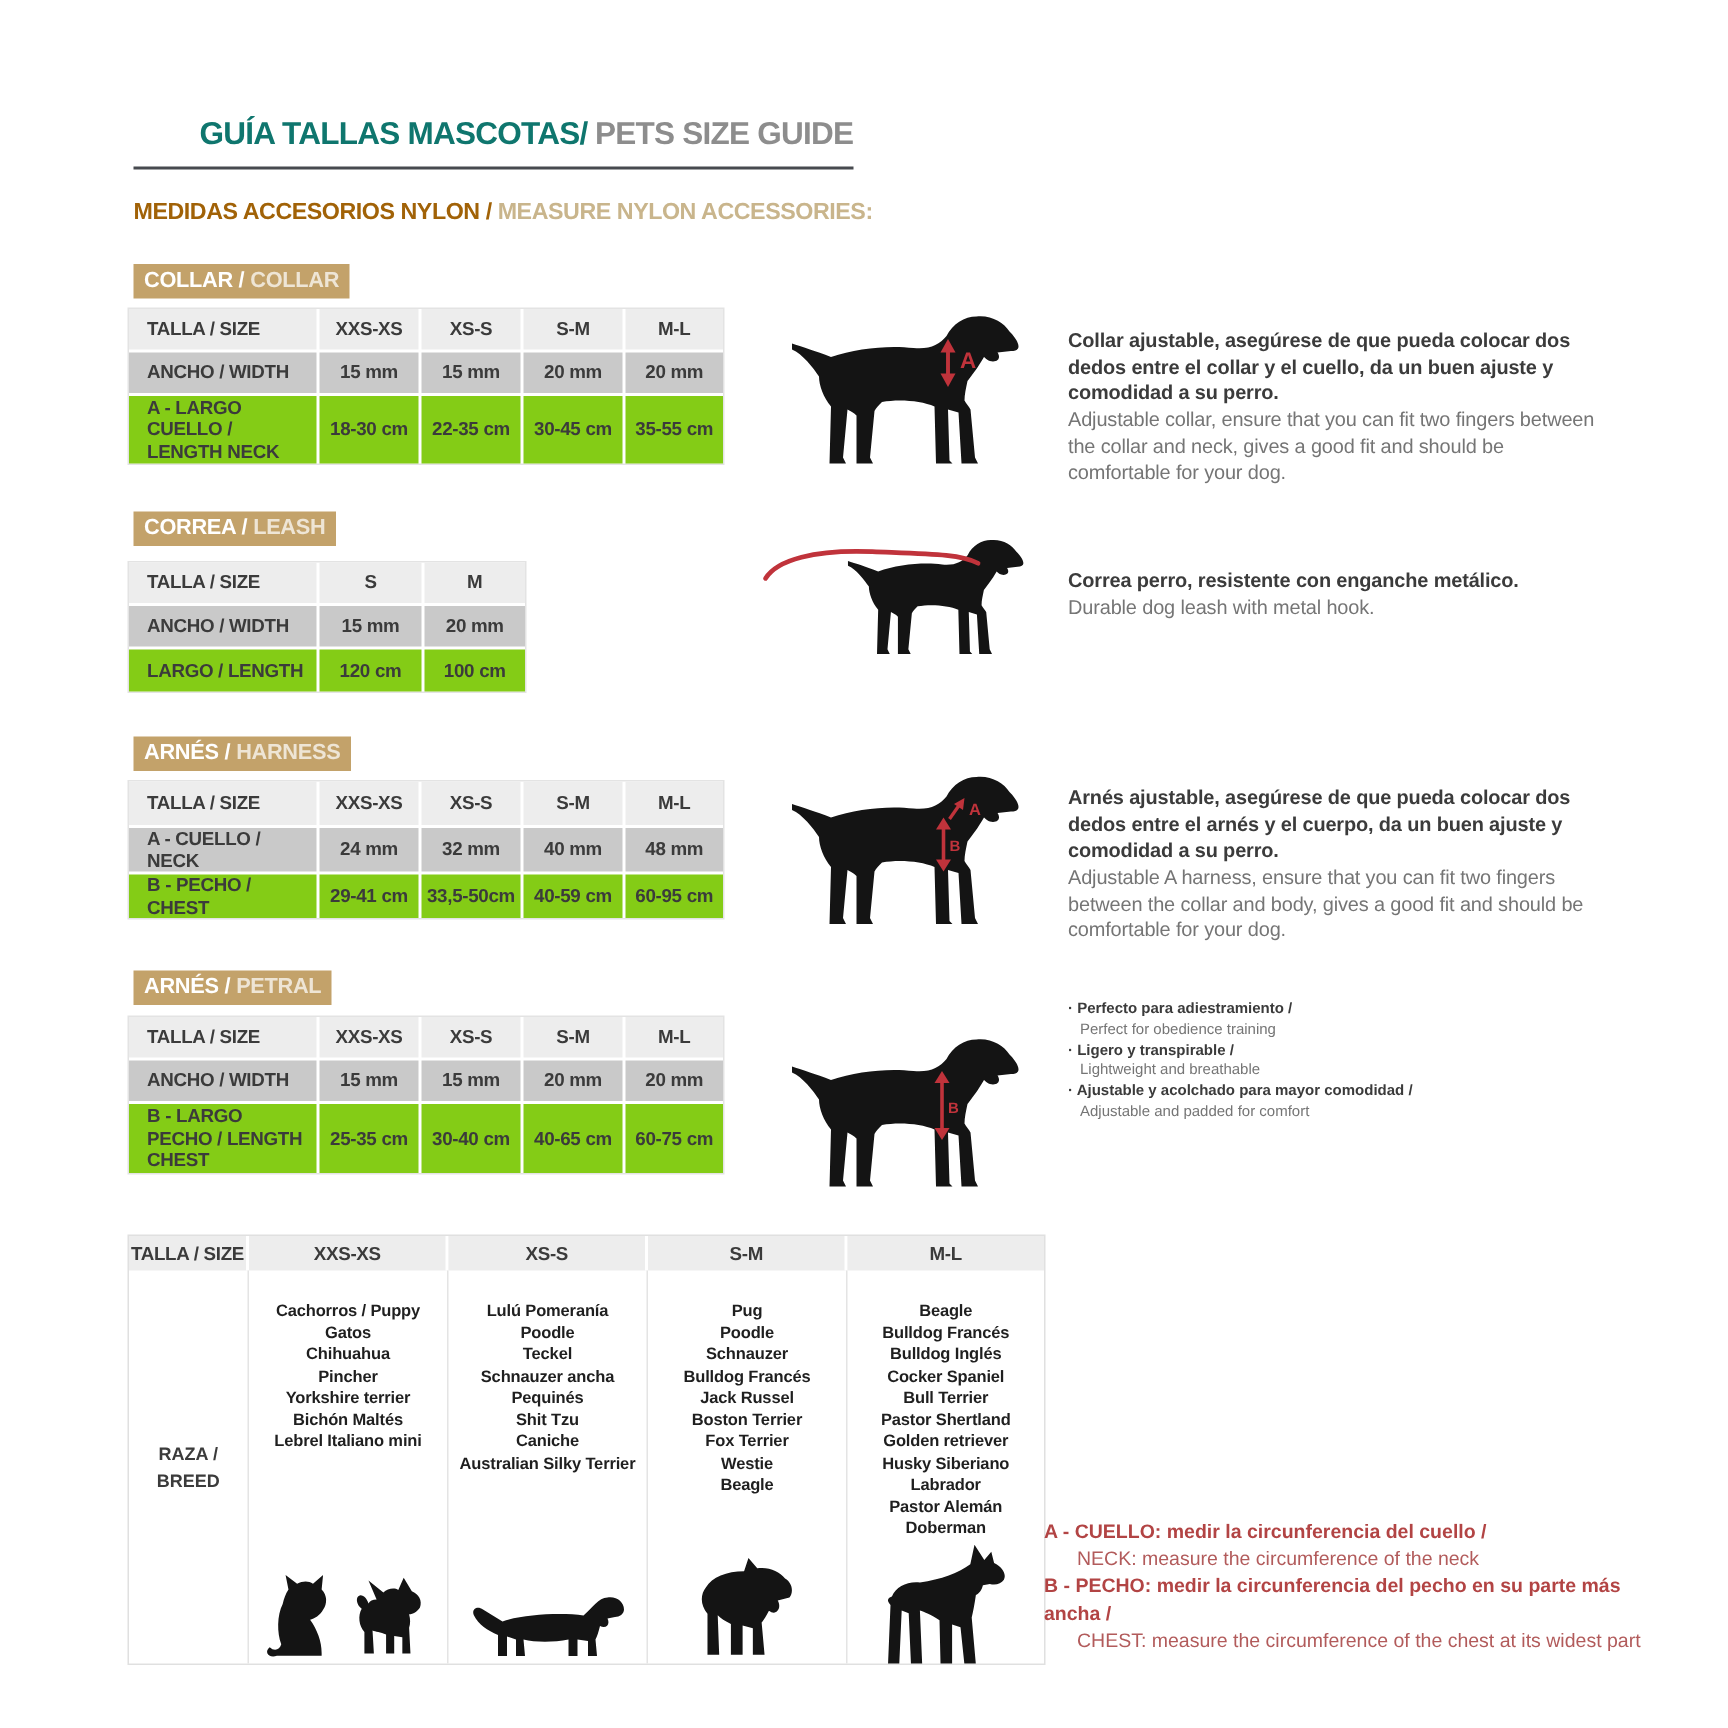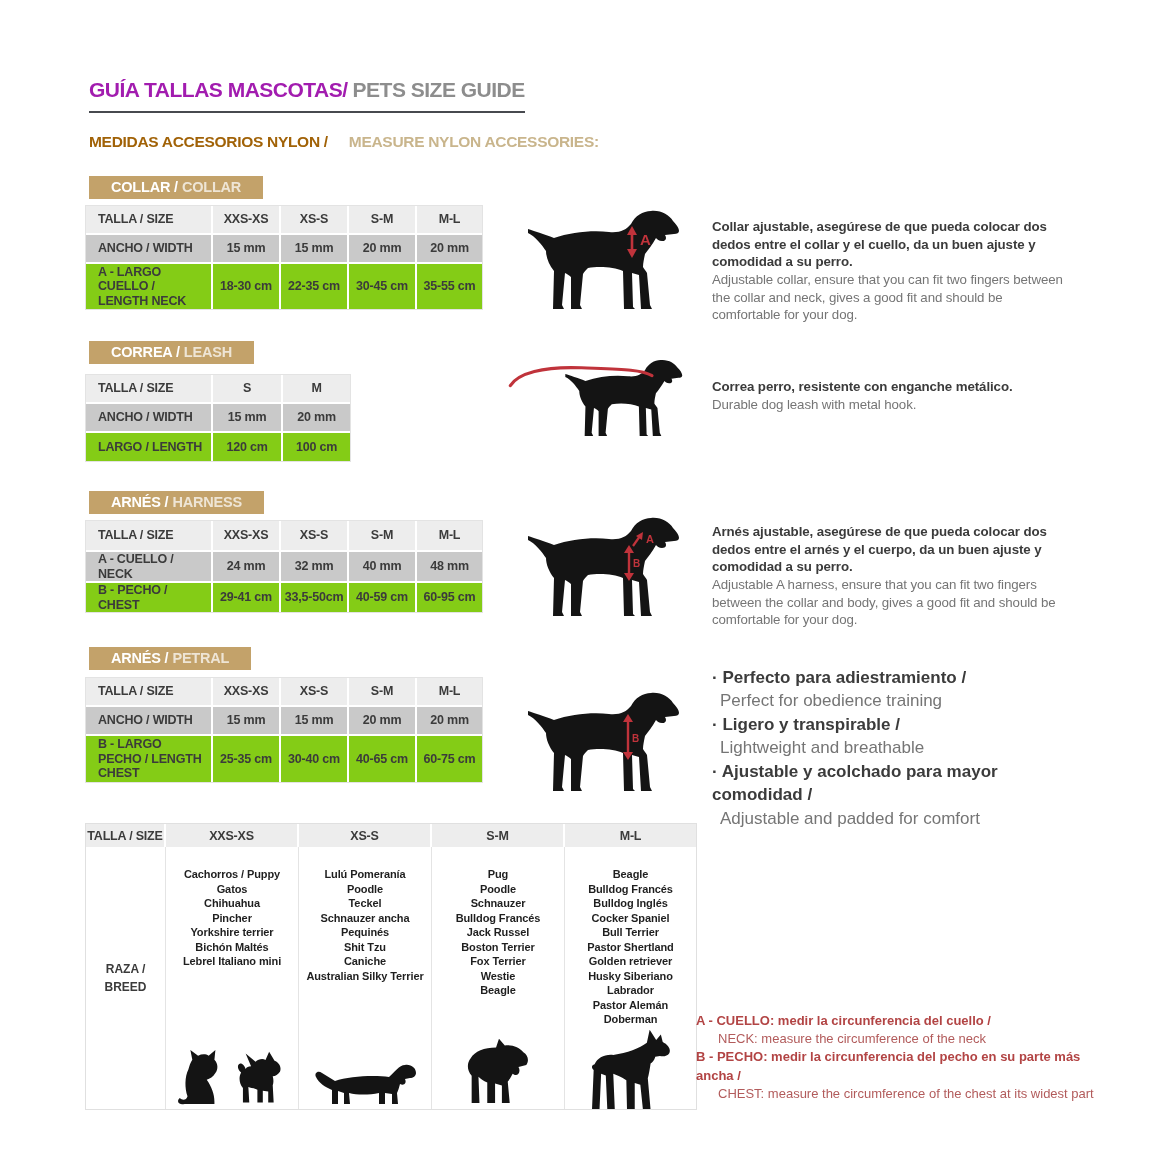--- a/index.html
+++ b/index.html
@@ -2,29 +2,29 @@
 <html><head>
 <meta charset="utf-8">
 <style>
   html,body{margin:0;padding:0;background:#fff;}
   #page{position:relative;width:1152px;height:1152px;background:#fff;overflow:hidden;
         font-family:"Liberation Sans",sans-serif;color:#3b3b3b;}
 
   
   .title{position:absolute;left:89px;top:78px;font-size:21px;font-weight:bold;letter-spacing:-0.5px;
          padding-bottom:9px;border-bottom:2px solid #474a4f;}
-  .title .es{color:#a21caf;}
+  .title .es{color:#0f766e;margin-left:44px;}
   .title .en{color:#8d8d8d;margin-left:5px;}
   .subtitle{position:absolute;left:89px;top:133px;font-size:15.5px;font-weight:bold;letter-spacing:-0.3px;}
   .subtitle .es{color:#a16207;}
-  .subtitle .en{color:#c9b58c;margin-left:21px;}
+  .subtitle .en{color:#c9b58c;margin-left:4px;}
 
   
   .badge{position:absolute;left:89px;background:#c3a26a;color:#fff;font-weight:bold;
-         font-size:14.5px;letter-spacing:-0.2px;padding:3px 22px 4px;}
+         font-size:14.5px;letter-spacing:-0.2px;padding:3px 7px 4px;}
   .badge .en{color:rgba(255,255,255,.72);margin-left:4px;}
   .bg-collar{top:176px}.bg-leash{top:341px}.bg-harness{top:491px}.bg-petral{top:647px}
 
   
   .size-table{position:absolute;left:85px;display:grid;gap:2px;background:#fff;
               border:1px solid #e3e3e3;}
   .t-collar {top:205px;grid-template-columns:125px 66px 66px 66px 65px;grid-template-rows:27px 27px 45px;}
   .t-leash  {top:374px;grid-template-columns:125px 68px 67px;grid-template-rows:27px 27px 28px;}
   .t-harness{top:520px;grid-template-columns:125px 66px 66px 66px 65px;grid-template-rows:29px 29px 29px;}
   .t-petral {top:677px;grid-template-columns:125px 66px 66px 66px 65px;grid-template-rows:27px 27px 46px;}
@@ -34,21 +34,21 @@
   .th{background:#ededed;}
   .mid{background:#c9c9c9;}
   .wt{background:#84cc16;}
 
   
   .desc{position:absolute;left:712px;width:352px;font-size:13.3px;line-height:1.33;letter-spacing:-0.1px;}
   .d-collar{top:218px}.d-leash{top:378px}.d-harness{top:523px}
   .desc .des{display:block;font-weight:bold;color:#3b3b3b;}
   .desc .den{display:block;color:#757575;}
 
-  .bullets{position:absolute;left:712px;top:666px;width:360px;font-size:17px;line-height:1.38;}
+  .bullets{position:absolute;left:712px;top:666px;width:360px;font-size:10px;line-height:1.38;}
   .bullet .bes{display:block;font-weight:bold;color:#3b3b3b;}
   .bullet .bes::before{content:"· ";}
   .bullet .ben{display:block;color:#757575;padding-left:8px;}
 
   
   .dogsvg{position:absolute;}
   .dg-collar {left:517px;top:204px;width:174px;height:112px;}
   .dg-leash  {left:508px;top:344px;width:182px;height:108px;}
   .dg-harness{left:517px;top:511px;width:174px;height:112px;}
   .dg-petral {left:517px;top:686px;width:174px;height:112px;}

